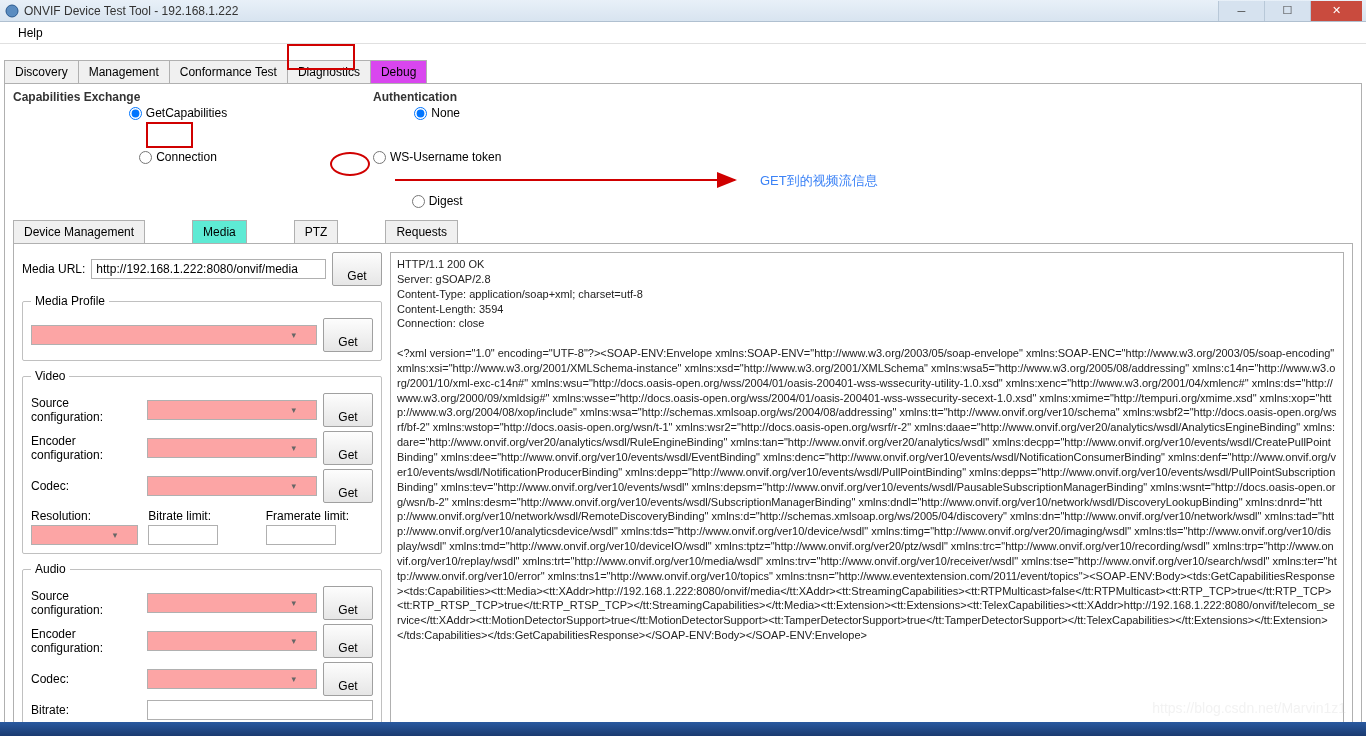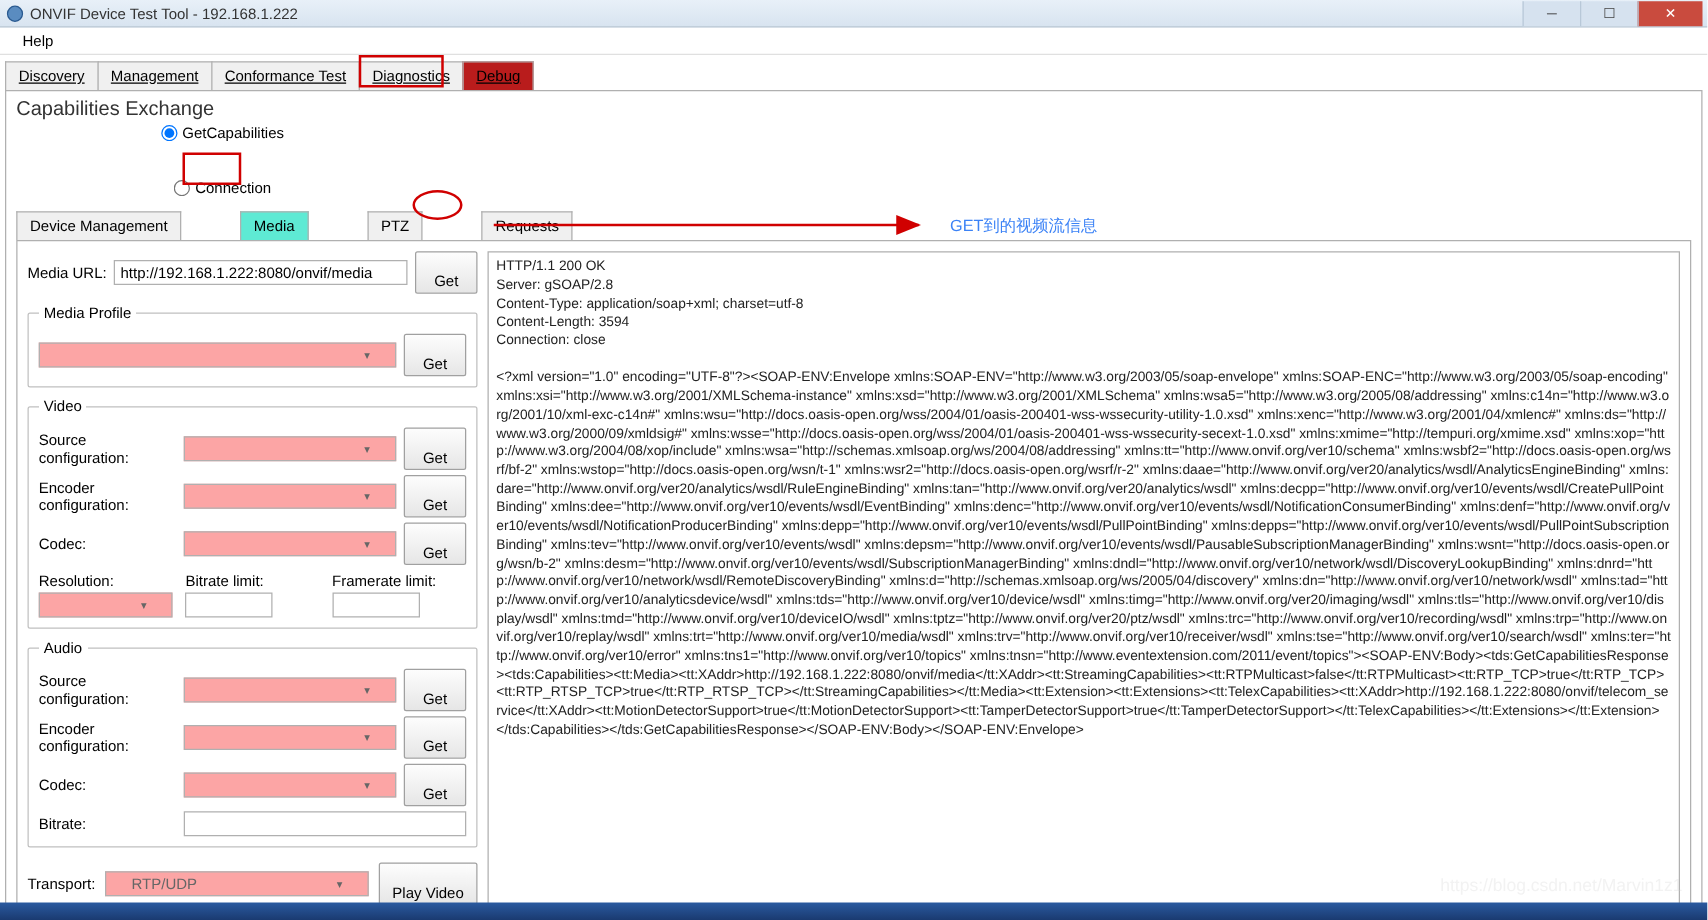--- a/index.html
+++ b/index.html
@@ -11,32 +11,32 @@
 .titlebar .title { flex: 1; font-size: 12px; color:#333; }
 .winbtns { display: flex; }
 .winbtn { width: 46px; height: 20px; background: #d6e2ef; border-left: 1px solid #b8c8d8; display:flex; align-items:center; justify-content:center; font-size:11px; color:#444; }
 .winbtn.close { background:#c94b3e; color:#fff; width:52px; }
 
 
 .menubar { height: 22px; display:flex; align-items:center; padding: 0 10px; border-bottom:1px solid #e0e0e0; }
 .menubar .menuitem { padding: 2px 8px; }
 
 
-.toptabs { display:flex; margin: 5px 4px 0 4px; text-decoration: underline; }
+.toptabs { display:flex; margin: 16px 4px 0 4px; }
 .toptab { padding: 4px 10px; border:1px solid #b0b0b0; border-bottom:none; background:#f0f0f0; margin-right:-1px; position:relative; }
-.toptab.active { background:#b91c1c; z-index:2; }
+.toptab.active { background:#d946ef; z-index:2; }
 
 
 .redbox { position:absolute; border:2px solid #d00000; pointer-events:none; }
 
 
 .mainpanel { border:1px solid #b0b0b0; margin:0 4px 4px 4px; padding:6px 8px 8px 8px; height: calc(100% - 64px); display:flex; flex-direction:column; }
 
 .toprow { display:flex; gap:30px; margin-bottom:6px; }
-.groupheader { font-size:16px; color:#333; }
+.groupheader { font-size:12px; color:#333;font-weight:bold; }
 .radioRow { display:flex; align-items:center; gap:30px; margin-top:2px;flex-direction:column; }
 .radio { display:flex; align-items:center; gap:4px; }
 .radio input { margin:0; }
 
 
 .subtabs { display:flex; margin-top:6px;gap:48px; }
 .subtab { padding: 4px 10px; border:1px solid #b0b0b0; border-bottom:none; background:#f0f0f0; margin-right:-1px; }
 .subtab.active { background:#5eead4; z-index:2; position:relative; }
 
 .subpanel { border:1px solid #b0b0b0; flex:1; display:flex; padding:8px; gap:8px; overflow:hidden; }
@@ -114,20 +114,37 @@
         <label class="radio">
             <input type="radio" checked="" style="">
             <span>GetCapabilities</span>
           </label>
         <label class="radio">
             <input type="radio" style="">
             <span>Connection</span>
           </label>
       </div>
     </div>
+    <div>
+      <div class="groupheader">Authentication</div>
+      <div class="radioRow">
+        <label class="radio">
+            <input type="radio" checked="" style="">
+            <span>None</span>
+          </label>
+        <label class="radio">
+            <input type="radio" style="">
+            <span>WS-Username token</span>
+          </label>
+        <label class="radio">
+            <input type="radio" style="">
+            <span>Digest</span>
+          </label>
+      </div>
+    </div>
   </div>
 
   <div class="subtabs">
     <div class="subtab">Device Management</div>
     <div class="subtab active">Media</div>
     <div class="subtab">PTZ</div>
     <div class="subtab">Requests</div>
   </div>
 
   <div class="subpanel">

